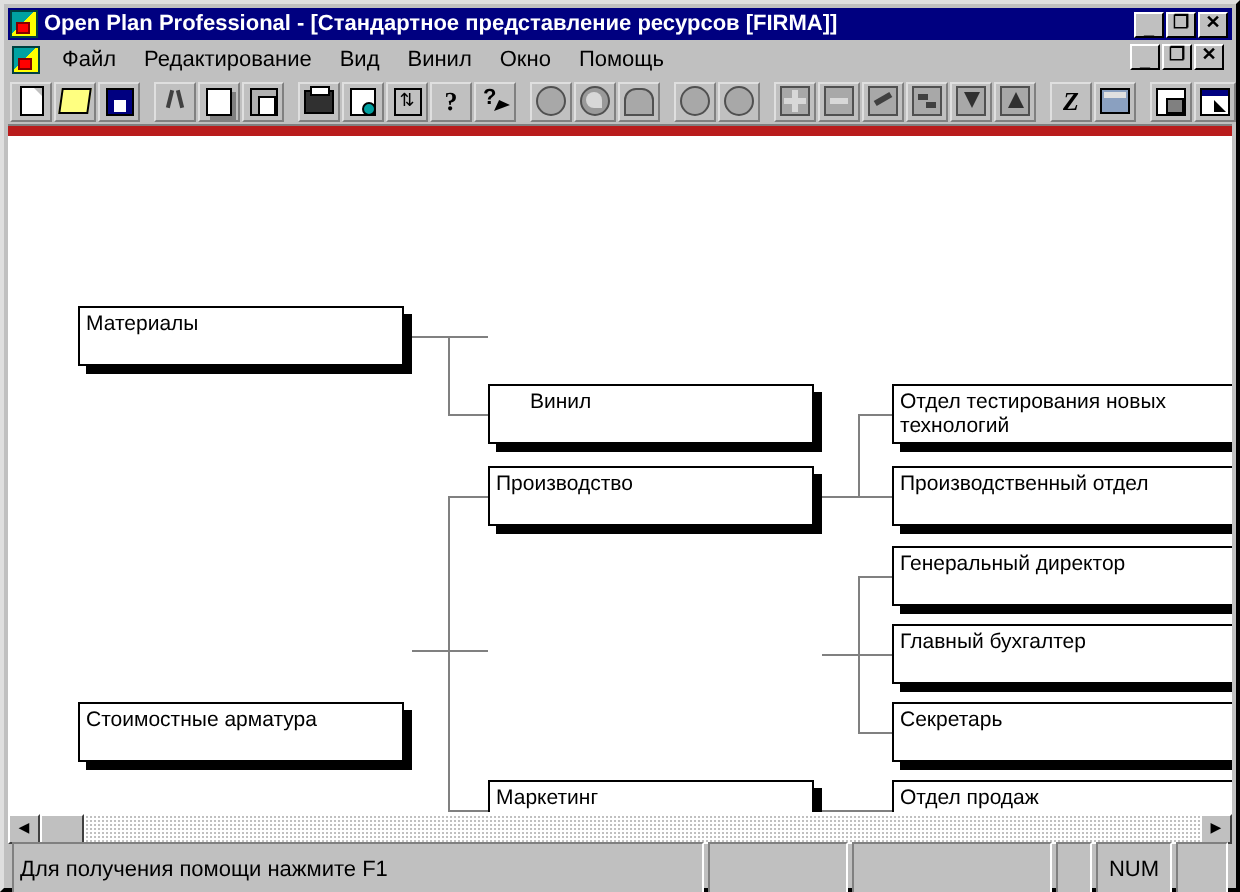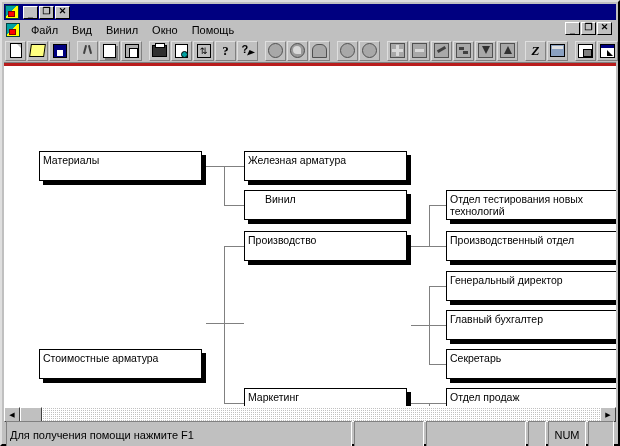--- a/index.html
+++ b/index.html
@@ -123,21 +123,21 @@
   .g-grid:after{content:"";position:absolute;left:1px;top:1px;right:1px;height:3px;background:#e0e0e0;}
   .g-win{width:13px;height:12px;background:#fff;border:1px solid #000;position:relative;}
   .g-win:after{content:"";position:absolute;left:4px;top:4px;width:7px;height:6px;background:#808080;border:1px solid #000;}
   .g-winsel{width:13px;height:12px;background:#fff;border:1px solid #000;position:relative;}
   .g-winsel:before{content:"";position:absolute;left:0;top:0;right:0;height:3px;background:#000080;}
   .g-winsel:after{content:"";position:absolute;right:1px;bottom:1px;border-left:6px solid #000;border-top:6px solid transparent;}
   
   .client{
     position:absolute;left:2px;top:61px;width:612px;height:343px;
     background:#ffffff;overflow:hidden;
-    border-top:3px solid #b91c1c;
+    border-top:5px solid #b91c1c;
     box-sizing:border-box;
   }
   .canvas{position:absolute;left:0;top:0;width:612px;height:342px;}
   .node{
     position:absolute;background:#fff;border:1px solid #000;
     box-sizing:border-box;
     box-shadow:4px 4px 0 0 #000;
     overflow:hidden;
   }
   .node .lbl{
@@ -195,36 +195,38 @@
   .sp.w4{width:38px;flex:0 0 auto;justify-content:center;padding-left:0;}
   .sp.w5{width:26px;flex:0 0 auto;}
 </style>
 </head>
 <body>
 
 <div class="app">
 
   <div class="titlebar">
     <span class="title-ico"></span>
+    <span class="title-text">Open Plan Professional - [Стандартное представление ресурсов [FIRMA]]</span>
     <span class="winbtns">
       <span class="wbtn min">
           <span class="gl">_</span>
         </span>
       <span class="wbtn">
           <span class="gl">❐</span>
         </span>
       <span class="wbtn">
           <span class="gl">✕</span>
         </span>
     </span>
   </div>
 
   <div class="menubar">
     <span class="mdi-ico"></span>
     <span class="menu-item">Файл</span>
+    <span class="menu-item">Редактирование</span>
     <span class="menu-item">Вид</span>
     <span class="menu-item">Винил</span>
     <span class="menu-item">Окно</span>
     <span class="menu-item">Помощь</span>
     <span class="winbtns">
       <span class="wbtn min">
           <span class="gl">_</span>
         </span>
       <span class="wbtn">
           <span class="gl">❐</span>
@@ -342,23 +344,20 @@
         <div class="conn v" style="left: 425px; top: 220px; height: 78px;"></div>
         <div class="conn h" style="left: 425px; top: 220px; width: 17px;"></div>
         <div class="conn h" style="left: 425px; top: 259px; width: 17px;"></div>
         <div class="conn h" style="left: 425px; top: 298px; width: 17px;"></div>
         <div class="conn h" style="left: 407px; top: 337px; width: 18px;"></div>
         <div class="conn v" style="left: 425px; top: 337px; height: 40px;"></div>
         <div class="conn h" style="left: 425px; top: 337px; width: 17px;"></div>
         <div class="node" style="left: 35px; top: 85px; width: 163px; height: 30px;">
           <span class="lbl">Материалы</span>
         </div>
-        <div class="node" style="left: 240px; top: 85px; width: 163px; height: 30px;">
-          <span class="lbl">Железная арматура</span>
-        </div>
         <div class="node" style="left: 240px; top: 124px; width: 163px; height: 30px; padding-left: 17px;">
           <span class="lbl">Винил</span>
         </div>
         <div class="node" style="left: 442px; top: 124px; width: 178px; height: 30px;">
           <span class="lbl">Отдел тестирования новых
 технологий</span>
         </div>
         <div class="node" style="left: 240px; top: 165px; width: 163px; height: 30px;">
           <span class="lbl">Производство</span>
         </div>

